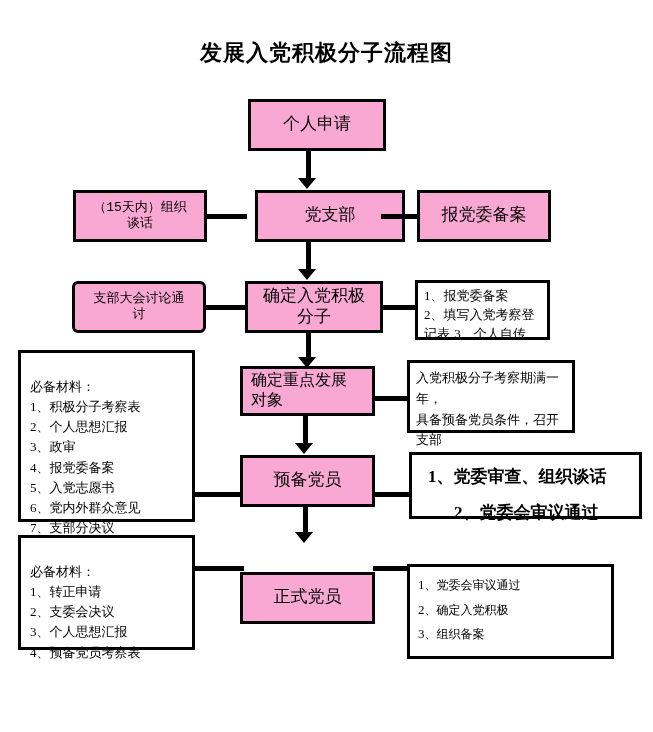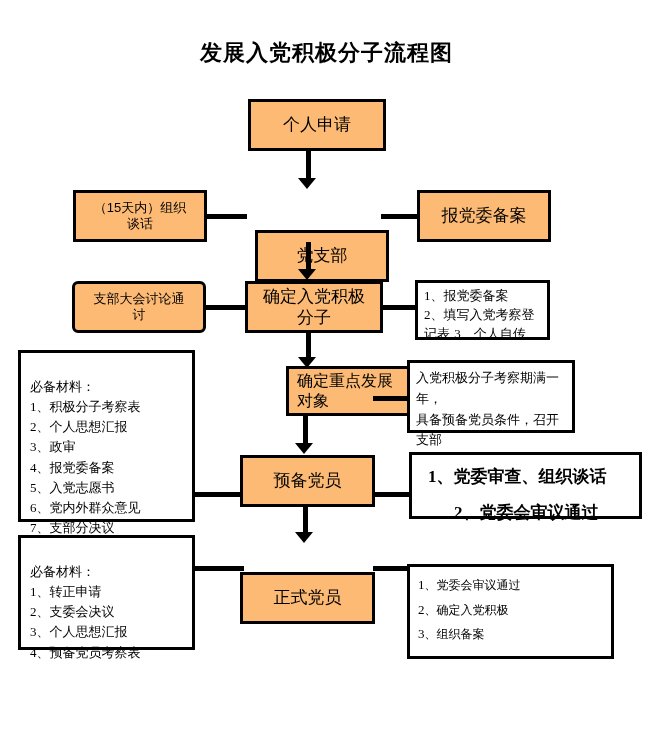--- a/index.html
+++ b/index.html
@@ -20,27 +20,27 @@
     font-size:22px;
     font-weight:bold;
     letter-spacing:1px;
     font-family:"DejaVu Sans","Liberation Sans",sans-serif;
   }
 
   .box{
     position:absolute;
     box-sizing:border-box;
     border:3px solid #000;
-    background:#fdba74;
+    background:#f9a8d4;
     display:flex;
     align-items:center;
     justify-content:center;
     text-align:center;
     line-height:1.25;
-    font-family:Liberation Sans, sans-serif;
+    font-family:Liberation Mono, monospace;
   }
   .box .txt{display:block;padding:0 4px;}
 
   
   .main{font-size:17px;}
 
   
   .side{font-size:13px;}
 
   
@@ -85,21 +85,21 @@
 
   <div class="title">发展入党积极分子流程图</div>
 
   <div class="box main" style="left:248px;top:99px;width:138px;height:52px;">
     <span class="txt">个人申请</span>
   </div>
 
   <div class="vline" style="left:306px;top:151px;height:30px;"></div>
   <div class="arrowhead" style="left:298px;top:178px;"></div>
 
-  <div class="box main" style="left:255px;top:190px;width:134px;height:52px;margin-top:40px;">
+  <div class="box main" style="left:255px;top:190px;width:150px;height:52px;">
     <span class="txt">党支部</span>
   </div>
 
   <div class="box side" style="left:73px;top:190px;width:134px;height:52px;">
     <span class="txt">
       <span>（15天内）组织</span><br>
       <span>谈话</span>
     </span>
   </div>
   <div class="hline" style="left:205px;top:214px;width:42px;"></div>
@@ -137,21 +137,21 @@
     <div class="li">
       <span>记表</span>
       <span class="num">3</span><span>、个人自传</span>
     </div>
   </div>
   <div class="hline" style="left:381px;top:305px;width:36px;"></div>
 
   <div class="vline" style="left:306px;top:333px;height:25px;"></div>
   <div class="arrowhead" style="left:298px;top:357px;"></div>
 
-  <div class="box main" style="left:240px;top:366px;width:135px;height:50px;font-size:16px;margin-left:46px;">
+  <div class="box main" style="left:240px;top:366px;width:135px;height:50px;font-size:16px;">
     <span class="txt" style="text-align:left;width:100%;padding-left:8px;">
       <span>确定重点发展</span><br>
       <span>对象</span>
     </span>
   </div>
 
   <div class="listbox para" style="left:407px;top:360px;width:168px;height:73px;padding:5px 6px;">
     <div class="li">入党积极分子考察期满一年，</div>
     <div class="li">具备预备党员条件，召开支部</div>
     <div class="li">大会。</div>

